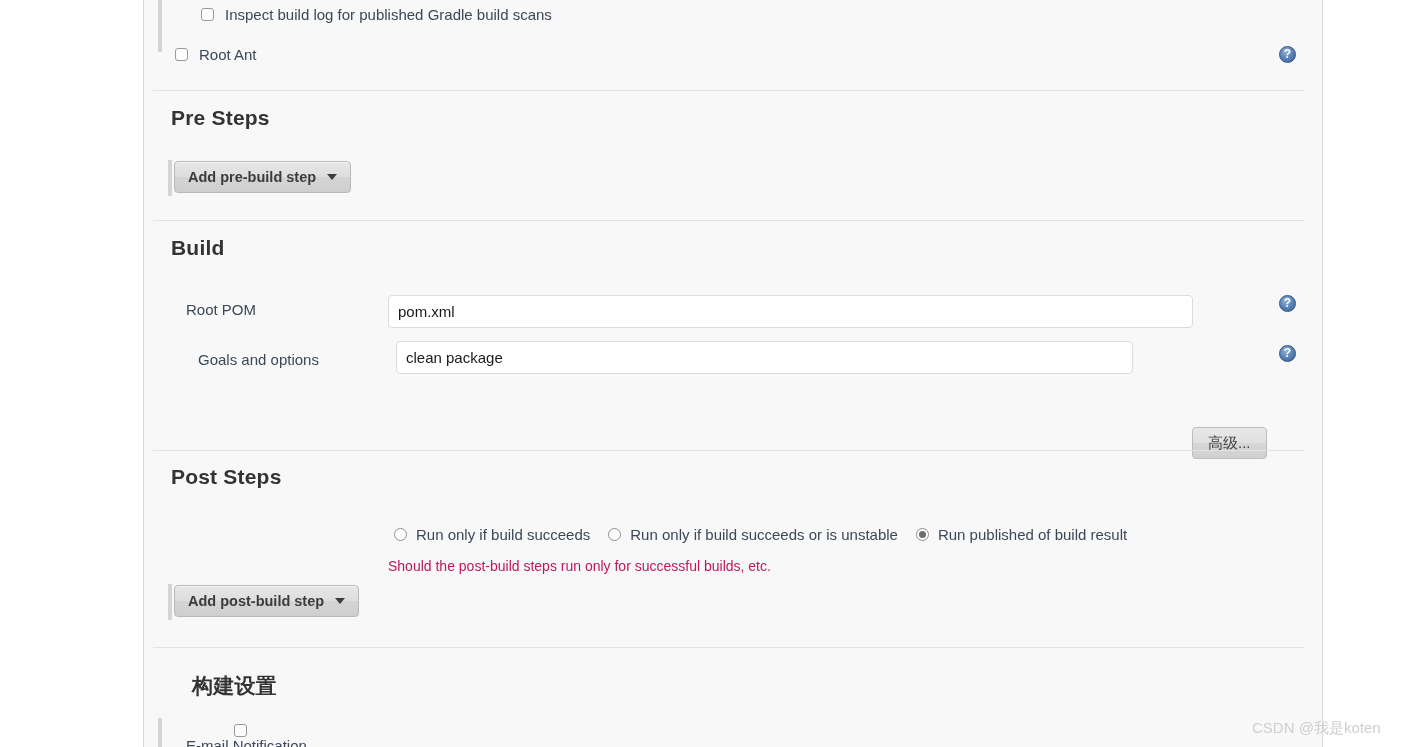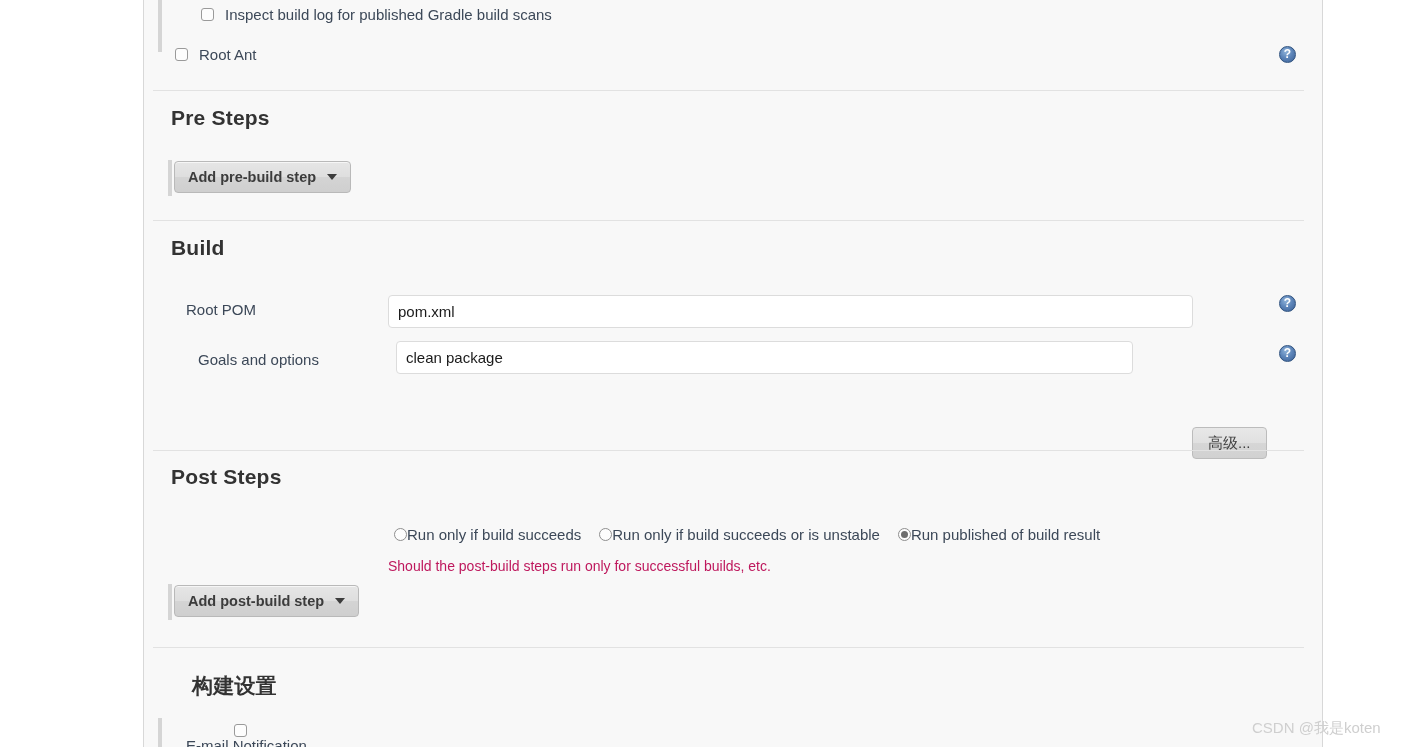--- a/index.html
+++ b/index.html
@@ -181,20 +181,21 @@
   .rb.checked::after {
     content: "";
     position: absolute;
     left: 50%; top: 50%;
     width: 7px; height: 7px;
     margin: -3.5px 0 0 -3.5px;
     border-radius: 50%;
     background: #6e6e6e;
   }
   .rb-label {
+    margin-left: 9px;
     font-size: 15px;
     color: #3c4858;
     white-space: nowrap;
   }
   .helptext {
     position: absolute;
     font-size: 14px;
     color: #be185d;
     white-space: nowrap;
   }

